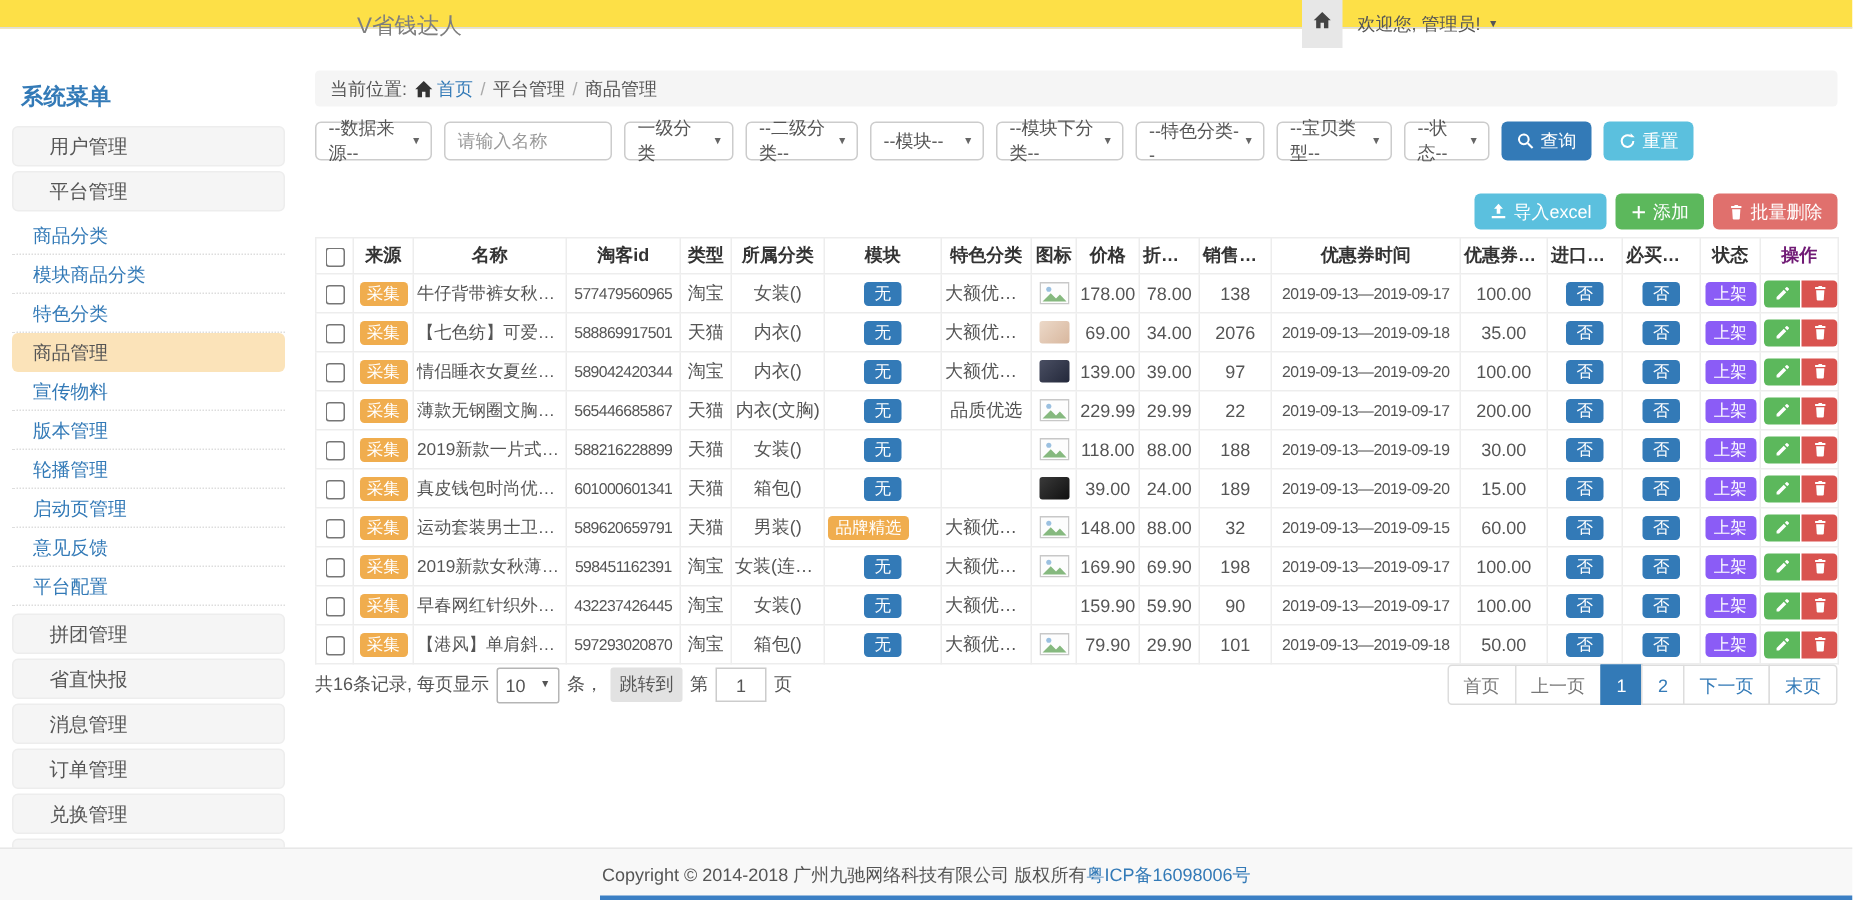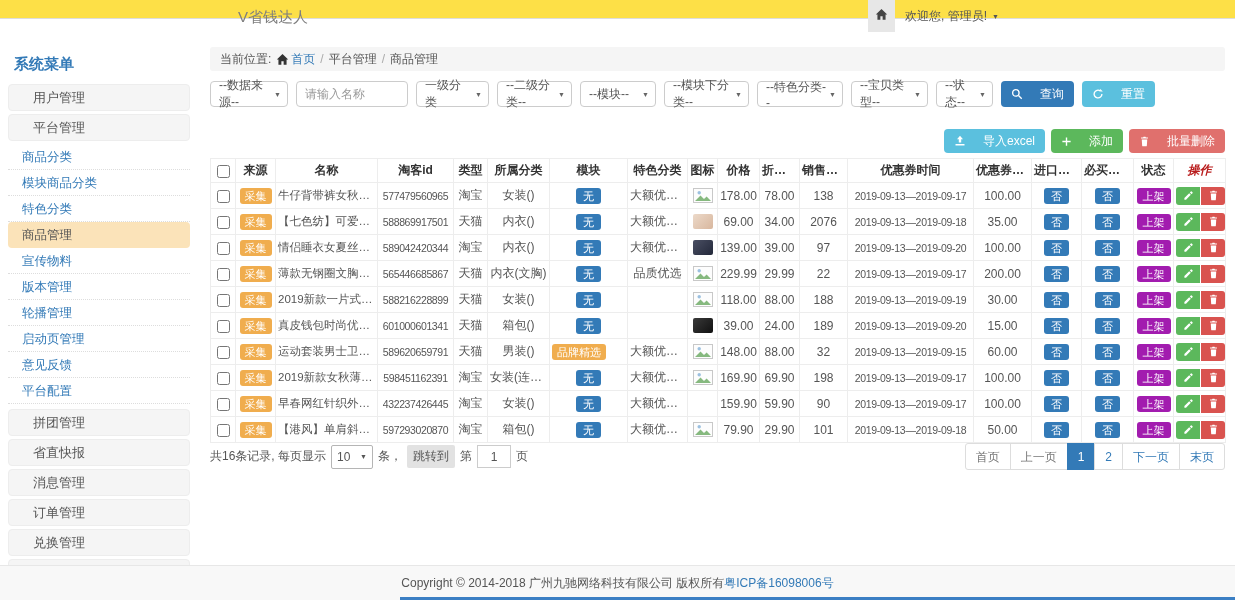--- a/index.html
+++ b/index.html
@@ -28,42 +28,42 @@
   .breadcrumb .home-ic { color:#333; display:flex; }
   .breadcrumb .sep { color:#aaa; }
 
   .filters { margin-top:10px; display:flex; gap:8px; align-items:center; }
   .fselect { height:26px; border:1px solid #ccc; border-radius:4px; background:#fff; display:flex; align-items:center; justify-content:space-between; padding:0 6px 0 8px; font-size:12px; color:#555; cursor:pointer; }
   .fselect .caret { font-size:7px; color:#666; margin-left:3px; }
   .f1{width:78px}.f3{width:73px}.f4{width:75px}.f5{width:76px}.f6{width:85px}.f7{width:86px}.f8{width:77px}.f9{width:57px}
   .ftext { height:26px; width:112px; border:1px solid #ccc; border-radius:4px; padding:0 8px; font-size:12px; color:#555; font-family:inherit; }
   .ftext::placeholder { color:#9a9a9a; }
 
-  .btn { height:26px; border:none; border-radius:4px; color:#fff; font-size:12px; display:inline-flex; align-items:center; gap:17px; padding:0 10px; cursor:pointer; font-family:inherit; }
+  .btn { height:26px; border:none; border-radius:4px; color:#fff; font-size:12px; display:inline-flex; align-items:center; gap:4px; padding:0 10px; cursor:pointer; font-family:inherit; }
   .btn .ic { display:flex; align-items:center; }
   .btn-primary { background:#337ab7; }
   .btn-info { background:#5bc0de; }
   .btn-success { background:#5cb85c; }
   .btn-danger { background:#e0706d; }
 
   .toolbar { margin-top:22px; display:flex; justify-content:flex-end; gap:6px; }
   .toolbar .btn { height:24px; }
 
   table { margin-top:5px; width:100%; border-collapse:collapse; table-layout:fixed; font-size:12px; color:#555; }
   th,td { border:1px solid #ededed; text-align:center; padding:0 2px; overflow:hidden; white-space:nowrap; text-overflow:ellipsis; }
   thead th { height:24px; color:#333; font-weight:bold; font-size:12px; background:#fff; }
-  th.op-col { color:#b91c1c;font-style:italic; }
+  th.op-col { color:#701a75; }
   tbody td { height:26px; }
   .c-id { font-size:10.5px; letter-spacing:-0.4px; }
   .c-time { font-size:10.5px; letter-spacing:-0.3px; }
   .c-name { font-size:11.5px; }
   .badge { display:inline-block; border-radius:3px; color:#fff; font-size:11px; line-height:16px; padding:0 5px; }
   .bg-orange { background:#f0ad4e; }
   .bg-blue { background:#337ab7; padding:0 7px; }
-  .bg-green { background:#a21caf; padding:0 6px; }
+  .bg-green { background:#8b5cf6; padding:0 6px; }
   .module-text { color:#555; margin-left:2px; font-size:11px; }
   .imgph { display:inline-flex; vertical-align:middle; }
   .thumb { display:inline-block; width:20px; height:15px; border-radius:2px; vertical-align:middle; }
   .thumb.beige { background:linear-gradient(135deg,#ecd9c9,#d8b79e); }
   .thumb.dark  { background:linear-gradient(135deg,#4a4f63,#23283a); }
   .thumb.black { background:linear-gradient(135deg,#3a3a3a,#101010); }
   .op-group { display:inline-flex; }
   .op-btn { width:24px; height:18px; display:inline-flex; align-items:center; justify-content:center; cursor:pointer; }
   .op-edit { background:#5cb85c; border-radius:3px 0 0 3px; }
   .op-del { background:#d9534f; border-radius:0 3px 3px 0; margin-left:1px; }

